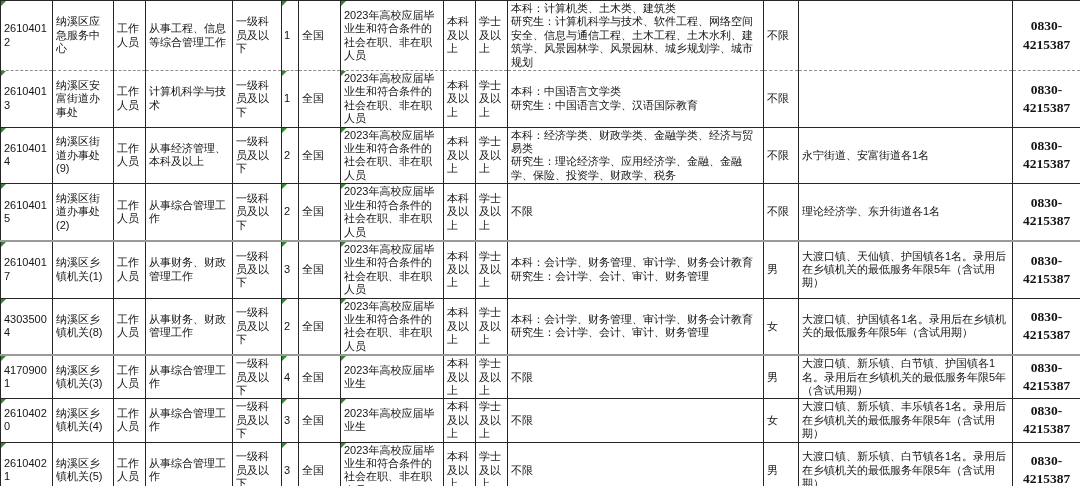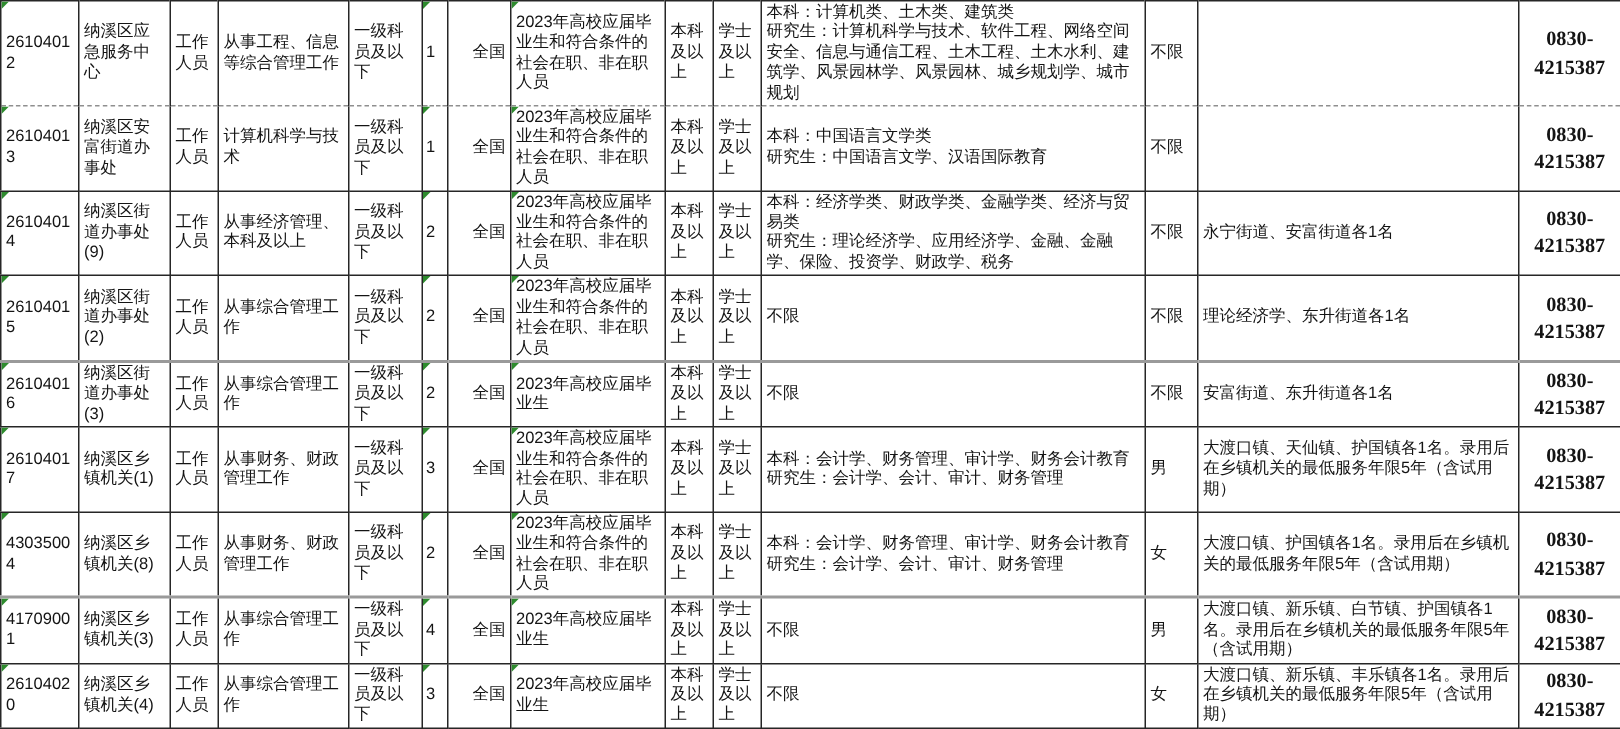--- a/index.html
+++ b/index.html
@@ -4,21 +4,21 @@
 <style>
   html,body{margin:0;padding:0;background:#fff;}
   body{width:1080px;height:486px;overflow:hidden;
        font-family:"Liberation Sans","DejaVu Sans",sans-serif;}
   table{border-collapse:collapse;table-layout:fixed;width:1080px;
         border:1px solid #262626;}
   td{border-right:1px solid #262626;border-bottom:1px solid #262626;
      font-size:11px;line-height:1.22;color:#141414;vertical-align:middle;
      padding:1px 3px;position:relative;white-space:pre-wrap;
      word-break:break-all;overflow:hidden;}
-  td.c-region{text-align:right;}
+  td.c-region{text-align:left;}
   td.c-count{padding-left:2px;}
   td.c-phone{text-align:center;font-weight:bold;font-size:13.5px;
      line-height:1.35;word-break:normal;
      font-family:"Liberation Serif","DejaVu Serif",serif;}
   td.tri::before{content:"";position:absolute;top:0;left:0;width:0;height:0;
      border-top:5px solid #2e8b2e;border-right:5px solid transparent;}
   tr.b-dashed td{border-bottom:1px dashed #8f8f8f;}
   tr.b-heavy td{border-bottom:2px solid #9a9a9a;}
 </style>
 </head>
@@ -102,36 +102,20 @@
         <td class="c-count tri">2</td>
         <td class="c-region">全国</td>
         <td class="c-elig tri">2023年高校应届毕业生和符合条件的社会在职、非在职人员</td>
         <td class="c-edu">本科及以上</td>
         <td class="c-degree">学士及以上</td>
         <td class="c-major">不限</td>
         <td class="c-gender">不限</td>
         <td class="c-remark">理论经济学、东升街道各1名</td>
         <td class="c-phone">0830-4215387</td>
       </tr>
-      <tr style="height: 39px;">
-        <td class="c-code tri">26104016</td>
-        <td class="c-dept">纳溪区街道办事处(3)</td>
-        <td class="c-staff">工作人员</td>
-        <td class="c-duty">从事综合管理工作</td>
-        <td class="c-rank">一级科员及以下</td>
-        <td class="c-count tri">2</td>
-        <td class="c-region">全国</td>
-        <td class="c-elig tri">2023年高校应届毕业生</td>
-        <td class="c-edu">本科及以上</td>
-        <td class="c-degree">学士及以上</td>
-        <td class="c-major">不限</td>
-        <td class="c-gender">不限</td>
-        <td class="c-remark">安富街道、东升街道各1名</td>
-        <td class="c-phone">0830-4215387</td>
-      </tr>
       <tr style="height: 38px;">
         <td class="c-code tri">26104017</td>
         <td class="c-dept">纳溪区乡镇机关(1)</td>
         <td class="c-staff">工作人员</td>
         <td class="c-duty">从事财务、财政管理工作</td>
         <td class="c-rank">一级科员及以下</td>
         <td class="c-count tri">3</td>
         <td class="c-region">全国</td>
         <td class="c-elig tri">2023年高校应届毕业生和符合条件的社会在职、非在职人员</td>
         <td class="c-edu">本科及以上</td>

